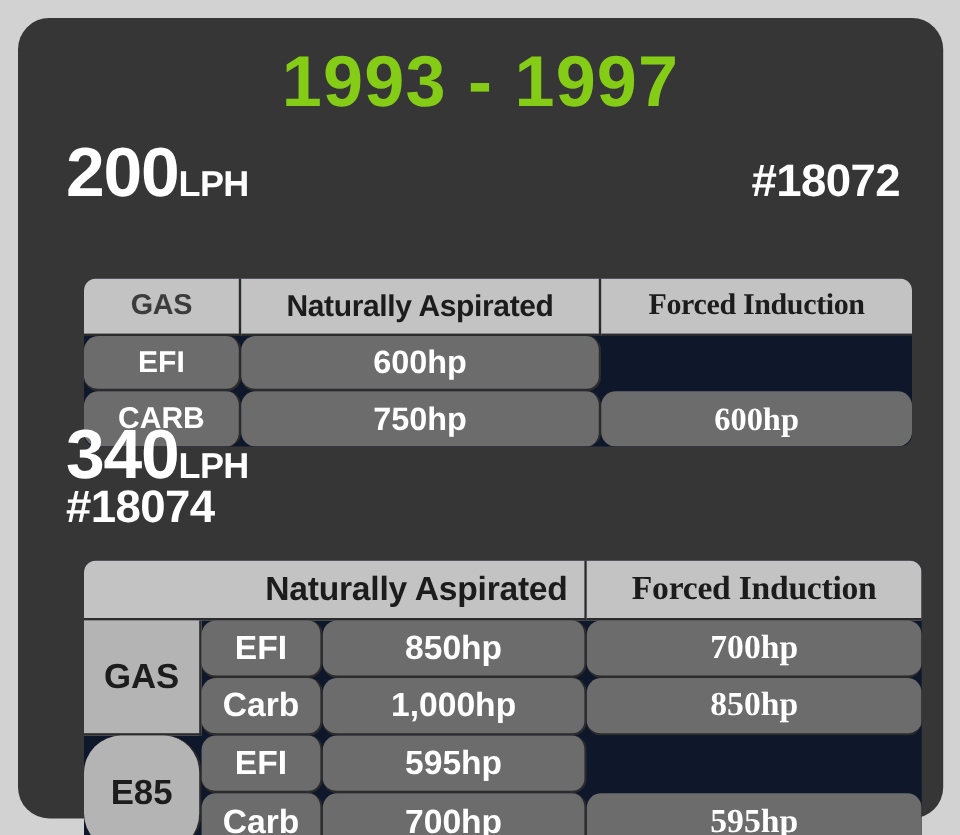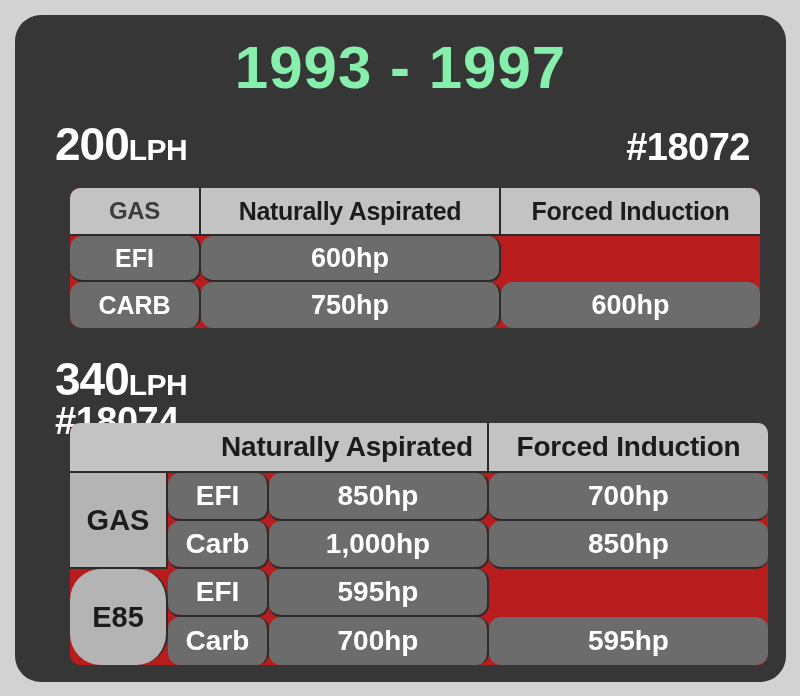--- a/index.html
+++ b/index.html
@@ -16,59 +16,60 @@
     width: 771px; height: 667px;
     background: #363636;
     border-radius: 26px;
   }
   #year-title {
     position: absolute;
     left: 0; top: 22px; width: 771px;
     text-align: center;
     font-size: 60px;
     font-weight: bold;
-    color: #86efac;
+    color: #84cc16;
     letter-spacing: 1px;
     line-height: 62px;
     white-space: nowrap;
   }
 
   
   .section-head {
     position: absolute;
     left: 40px; width: 695px;
     display: flex;
     align-items: baseline;
     justify-content: space-between;
     color: #ffffff;
     white-space: nowrap;
   }
   .lph { display: flex; align-items: baseline; font-weight: bold; }
-  .lph-num { font-size: 46px; line-height: 46px; letter-spacing: -1px; }
+  .lph-num { font-size: 58px; line-height: 46px; letter-spacing: -1px; }
   .lph-unit { font-size: 30px; line-height: 30px; letter-spacing: -0.5px; }
   .partno { font-size: 38px; line-height: 38px; font-weight: bold; letter-spacing: -0.5px; }
 
   
   .tbl {
     position: absolute;
     border-radius: 10px;
     overflow: hidden;
-    background: #b91c1c;
+    background: #0f172a;
+    margin-top: 44px;
   }
   .trow { display: flex; width: 100%; }
   .cell {
     display: flex;
     align-items: center;
     justify-content: center;
     white-space: nowrap;
     overflow: hidden;
     border-right: 2px solid #2b2b2b;
     border-bottom: 2px solid #2b2b2b;
   }
-  .cell.last-col { border-right: none; }
+  .cell.last-col { border-right: none; font-family: Liberation Serif, serif; }
   .trow.last-row .cell { border-bottom: none; }
   .hdr-light { background: #c3c3c3; color: #1c1c1c; }
   .body-mid  { background: #6c6c6c; color: #ffffff; border-radius: 12px; }
 
   
   #tbl1 { left: 55px; top: 173px; width: 690px; height: 140px; }
   #tbl1 .r-head { height: 48px; }
   #tbl1 .r-body { height: 46px; }
   #tbl1 .c0 { width: 131px; }
   #tbl1 .c1 { width: 300px; }

